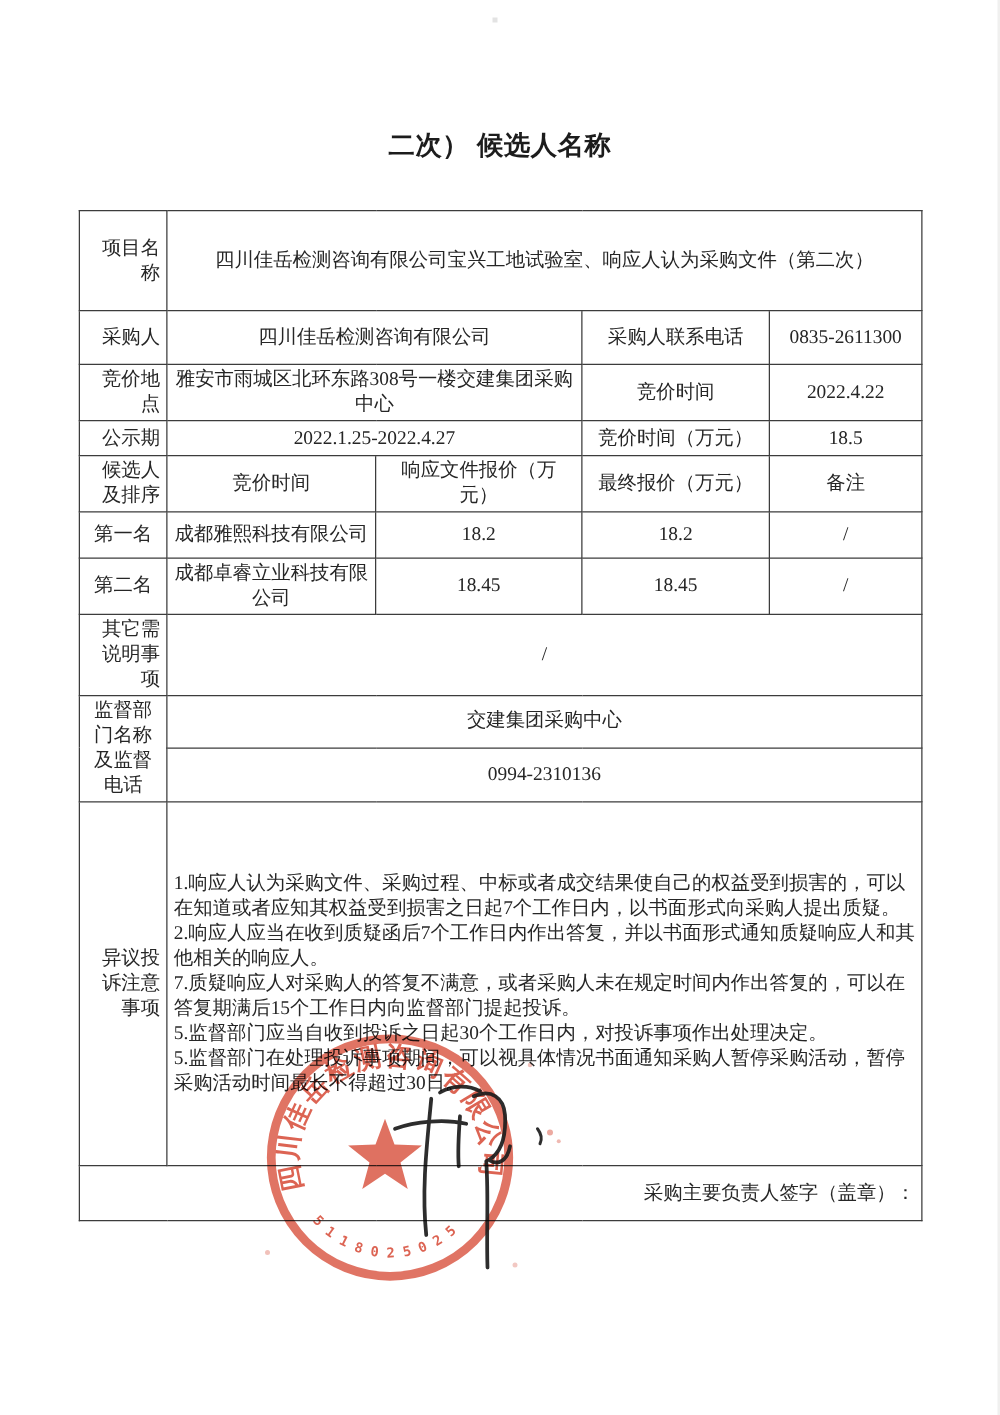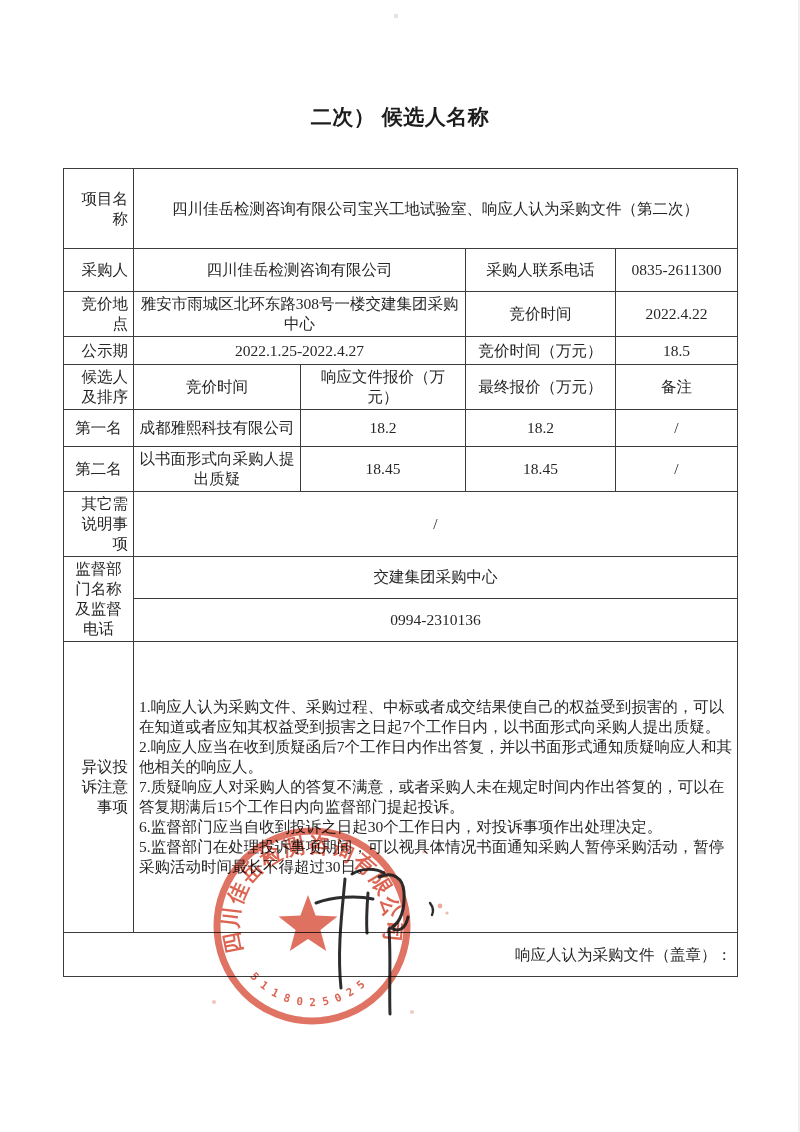--- a/index.html
+++ b/index.html
@@ -98,21 +98,21 @@
       </tr>
       <tr style="height:37px">
         <td class="lab ctr">第一名</td>
         <td class="ctr">成都雅熙科技有限公司</td>
         <td class="ctr">18.2</td>
         <td class="ctr">18.2</td>
         <td class="ctr">/</td>
       </tr>
       <tr style="height:42px">
         <td class="lab ctr">第二名</td>
-        <td class="ctr">以书面形式向采购人提出质疑</td>
+        <td class="ctr">成都卓睿立业科技有限公司</td>
         <td class="ctr">18.45</td>
         <td class="ctr">18.45</td>
         <td class="ctr">/</td>
       </tr>
       <tr style="height:43px">
         <td class="lab lft">其它需说明事项</td>
         <td class="ctr" colspan="4">/</td>
       </tr>
       <tr style="height:39px">
         <td class="lab ctr" rowspan="2">监督部门名称及监督电话</td>
@@ -120,26 +120,26 @@
       </tr>
       <tr style="height:40px">
         <td class="ctr" colspan="4">0994-2310136</td>
       </tr>
       <tr style="height:291px">
         <td class="lab lft">异议投诉注意事项</td>
         <td class="notice-cell" colspan="4">
           <p class="notice-line">1.响应人认为采购文件、采购过程、中标或者成交结果使自己的权益受到损害的，可以在知道或者应知其权益受到损害之日起7个工作日内，以书面形式向采购人提出质疑。</p>
           <p class="notice-line">2.响应人应当在收到质疑函后7个工作日内作出答复，并以书面形式通知质疑响应人和其他相关的响应人。</p>
           <p class="notice-line">7.质疑响应人对采购人的答复不满意，或者采购人未在规定时间内作出答复的，可以在答复期满后15个工作日内向监督部门提起投诉。</p>
-          <p class="notice-line">6.监督部门应当自收到投诉之日起30个工作日内，对投诉事项作出处理决定。</p>
+          <p class="notice-line">5.监督部门应当自收到投诉之日起30个工作日内，对投诉事项作出处理决定。</p>
           <p class="notice-line">5.监督部门在处理投诉事项期间，可以视具体情况书面通知采购人暂停采购活动，暂停采购活动时间最长不得超过30日。</p>
         </td>
       </tr>
       <tr style="height:44px">
-        <td class="sig-cell lft" colspan="5">响应人认为采购文件（盖章）：</td>
+        <td class="sig-cell lft" colspan="5">采购主要负责人签字（盖章）：</td>
       </tr>
     </tbody>
   </table>
 
   <svg width="800" height="1132" viewBox="0 0 800 1132" style="position:absolute;left:0;top:0;pointer-events:none;mix-blend-mode:multiply;">
     <defs>
       <path id="sealTextArc" d="M 242.5 951.3 A 74 74 0 1 1 381.5 951.3" fill="none"></path>
       <path id="sealCodeArc" d="M 246.5 971.9 A 80 80 0 0 0 377.5 971.9" fill="none"></path>
     </defs>
 

